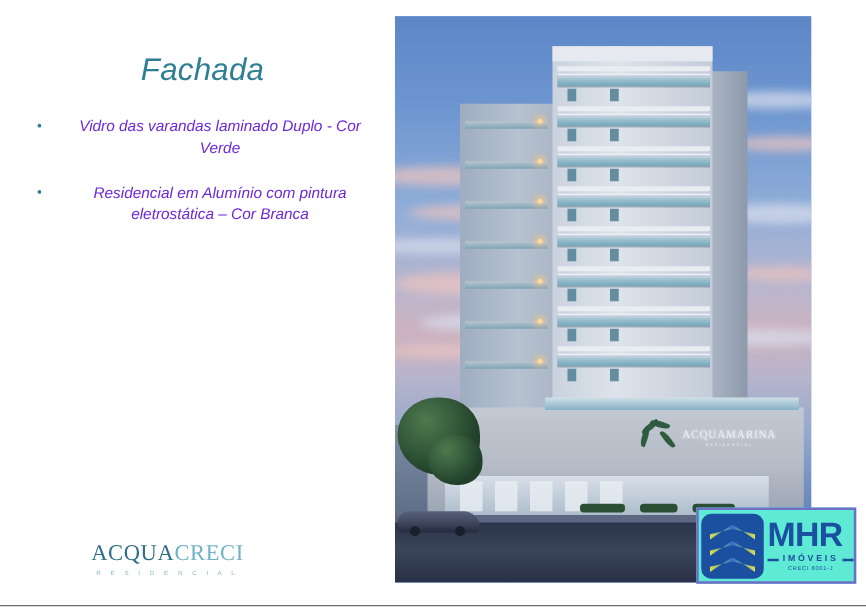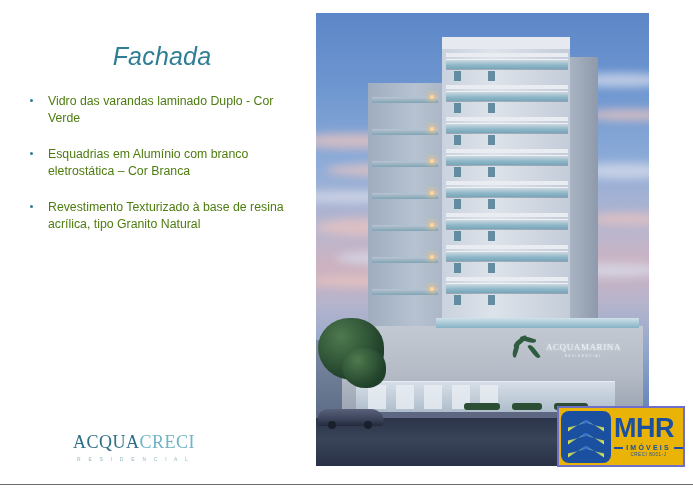--- a/index.html
+++ b/index.html
@@ -46,23 +46,25 @@
 
   .bullet-list {
     list-style: none;
     margin: 0;
     padding: 0;
   }
   .bullet-item {
     position: relative;
     margin: 0 0 20px 0;
     padding: 0 6px 0 34px;
+    font-style: italic;
     font-size: 12.3px;
     line-height: 16.5px;
-    color: #4d7c0f;
+    color: #6d28d9;
+    text-align: center;
   }
   .bullet-item .dot {
     position: absolute;
     left: 16px;
     top: 6px;
     width: 3px;
     height: 3px;
     border-radius: 50%;
     background: #2E7E94;
   }
@@ -312,21 +314,21 @@
   }
 
   
   #mhr-badge {
     position: absolute;
     left: 557px;
     top: 406px;
     width: 128px;
     height: 61px;
     border: 2px solid #6f6fc8;
-    background: #eab308;
+    background: #5eead4;
     overflow: hidden;
     box-sizing: border-box;
   }
   #mhr-badge-inner {
     position: absolute;
     inset: 0;
     display: flex;
     align-items: center;
   }
   #mhr-icon {
@@ -407,25 +409,21 @@
 
     <h1 id="slide-title">Fachada</h1>
 
     <ul class="bullet-list">
       <li class="bullet-item">
         <span class="dot"></span>
         <span>Vidro das varandas laminado Duplo - Cor Verde</span>
       </li>
       <li class="bullet-item">
         <span class="dot"></span>
-        <span>Esquadrias  em Alumínio com branco eletrostática – Cor Branca</span>
-      </li>
-      <li class="bullet-item">
-        <span class="dot"></span>
-        <span>Revestimento Texturizado à base de resina acrílica, tipo Granito Natural</span>
+        <span>Residencial  em Alumínio com pintura eletrostática – Cor Branca</span>
       </li>
     </ul>
 
     <div id="brand-logo">
       <div id="brand-name">
         <span class="dark">ACQUA</span><span>CRECI</span>
       </div>
       <div id="brand-sub">R E S I D E N C I A L</div>
     </div>
   </div>

